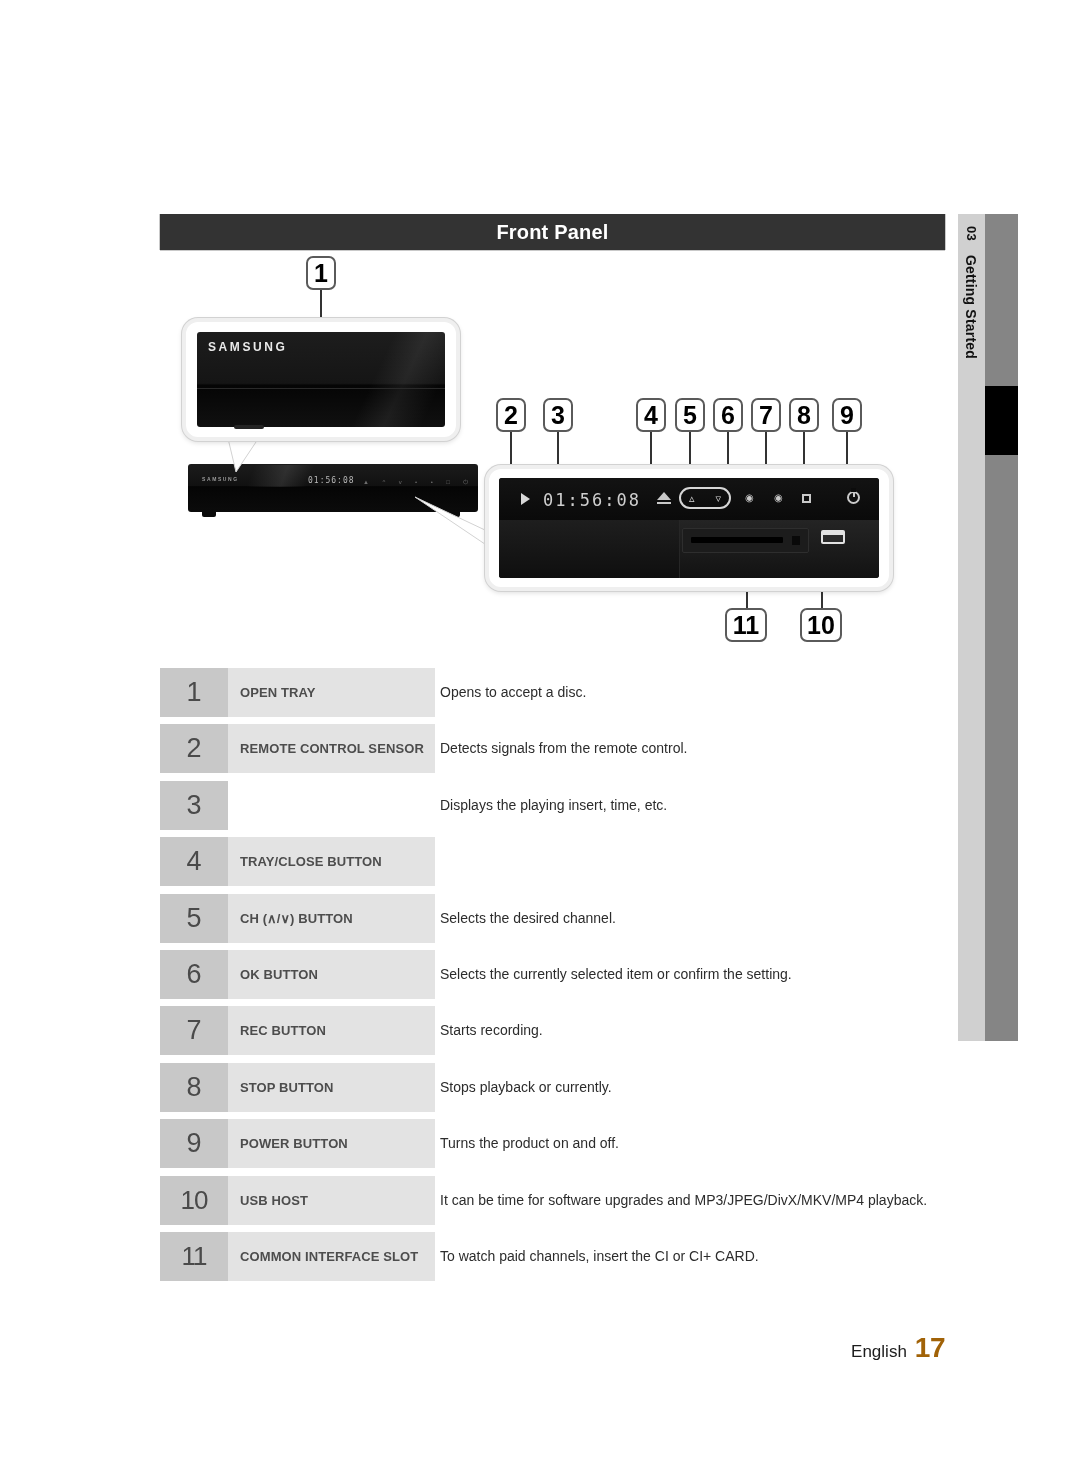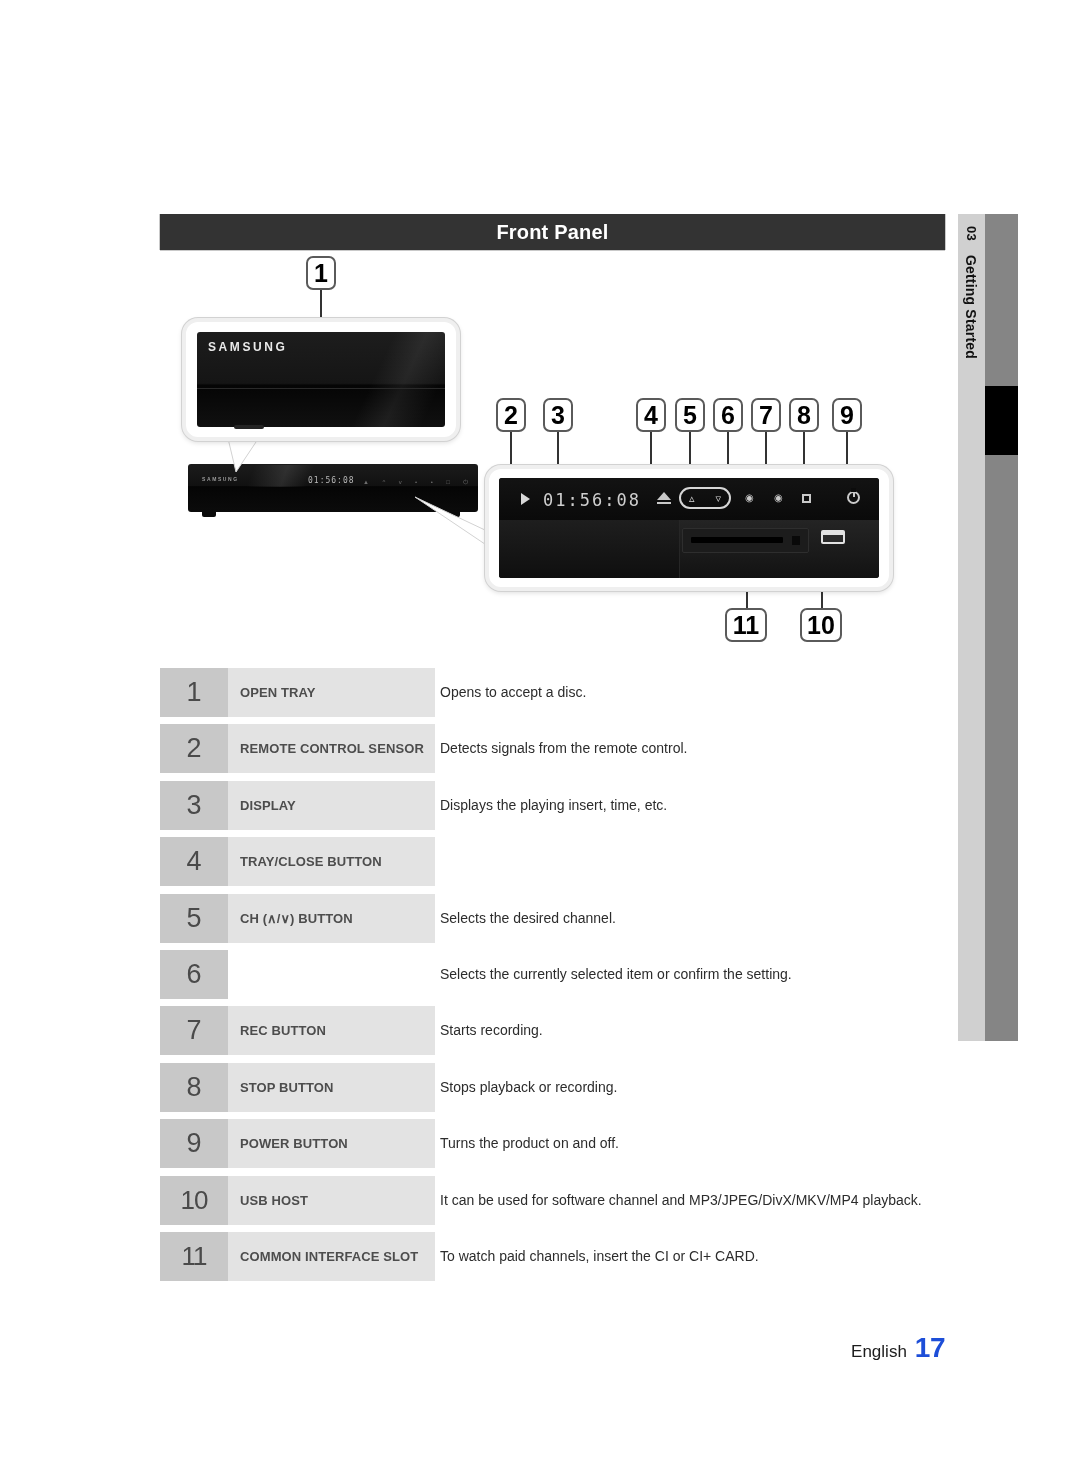--- a/index.html
+++ b/index.html
@@ -459,21 +459,21 @@
     text-align: right;
   }
   #footer .lang {
     font-size: 17px;
     color: #1c1c1c;
     text-align: right;
   }
   #footer .pnum {
     font-size: 28px;
     font-weight: bold;
-    color: #1d4ed8;
+    color: #a16207;
     margin-left: 8px;
     letter-spacing: -0.5px;
   }
 </style>
 </head>
 <body>
 
 <div id="page">
 
   <div id="section-header">
@@ -602,62 +602,62 @@
     </div>
 
     <div class="spec-row">
       <div class="numcell">2</div>
       <div class="labelcell">REMOTE CONTROL SENSOR</div>
       <div class="desccell">Detects signals from the remote control.</div>
     </div>
 
     <div class="spec-row">
       <div class="numcell">3</div>
-      <div class="labelcell">DISPLAY</div>
       <div class="desccell">Displays the playing insert, time, etc.</div>
     </div>
 
     <div class="spec-row">
       <div class="numcell">4</div>
       <div class="labelcell">TRAY/CLOSE BUTTON</div>
     </div>
 
     <div class="spec-row">
       <div class="numcell">5</div>
       <div class="labelcell">CH (∧/∨) BUTTON</div>
       <div class="desccell">Selects the desired channel.</div>
     </div>
 
     <div class="spec-row">
       <div class="numcell">6</div>
+      <div class="labelcell">OK BUTTON</div>
       <div class="desccell">Selects the currently selected item or confirm the setting.</div>
     </div>
 
     <div class="spec-row">
       <div class="numcell">7</div>
       <div class="labelcell">REC BUTTON</div>
       <div class="desccell">Starts recording.</div>
     </div>
 
     <div class="spec-row">
       <div class="numcell">8</div>
       <div class="labelcell">STOP BUTTON</div>
-      <div class="desccell">Stops playback or recording.</div>
+      <div class="desccell">Stops playback or currently.</div>
     </div>
 
     <div class="spec-row">
       <div class="numcell">9</div>
       <div class="labelcell">POWER BUTTON</div>
       <div class="desccell">Turns the product on and off.</div>
     </div>
 
     <div class="spec-row">
       <div class="numcell two">10</div>
       <div class="labelcell">USB HOST</div>
-      <div class="desccell">It can be used for software channel and MP3/JPEG/DivX/MKV/MP4 playback.</div>
+      <div class="desccell">It can be time for software upgrades and MP3/JPEG/DivX/MKV/MP4 playback.</div>
     </div>
 
     <div class="spec-row">
       <div class="numcell two">11</div>
       <div class="labelcell">COMMON INTERFACE SLOT</div>
       <div class="desccell">To watch paid channels, insert the CI or CI+ CARD.</div>
     </div>
 
   </div>
 

